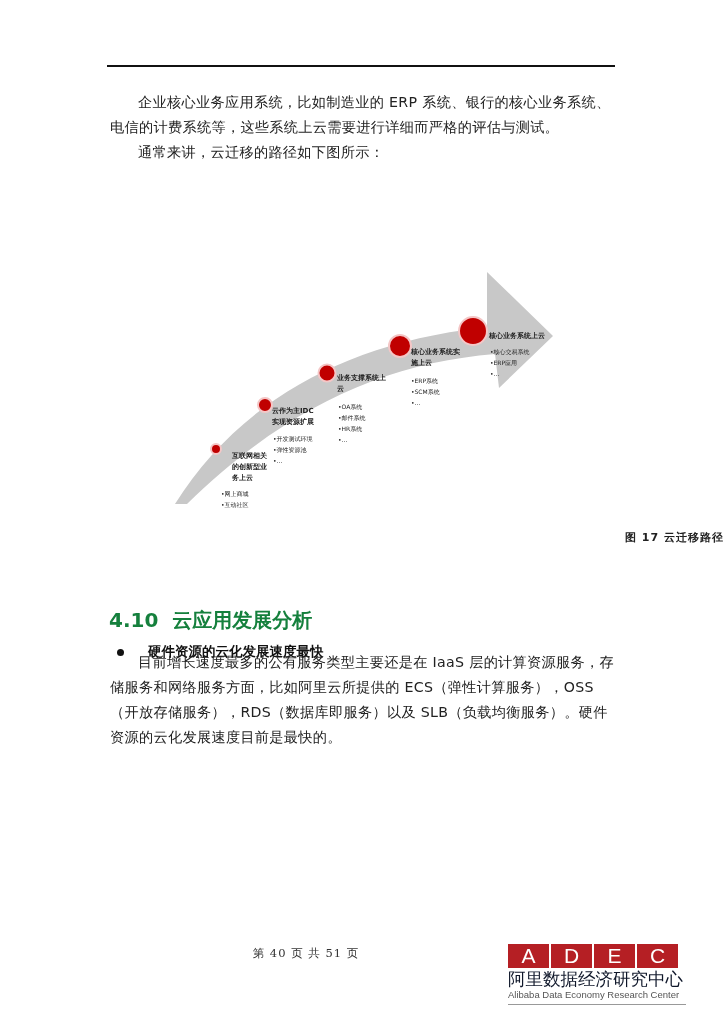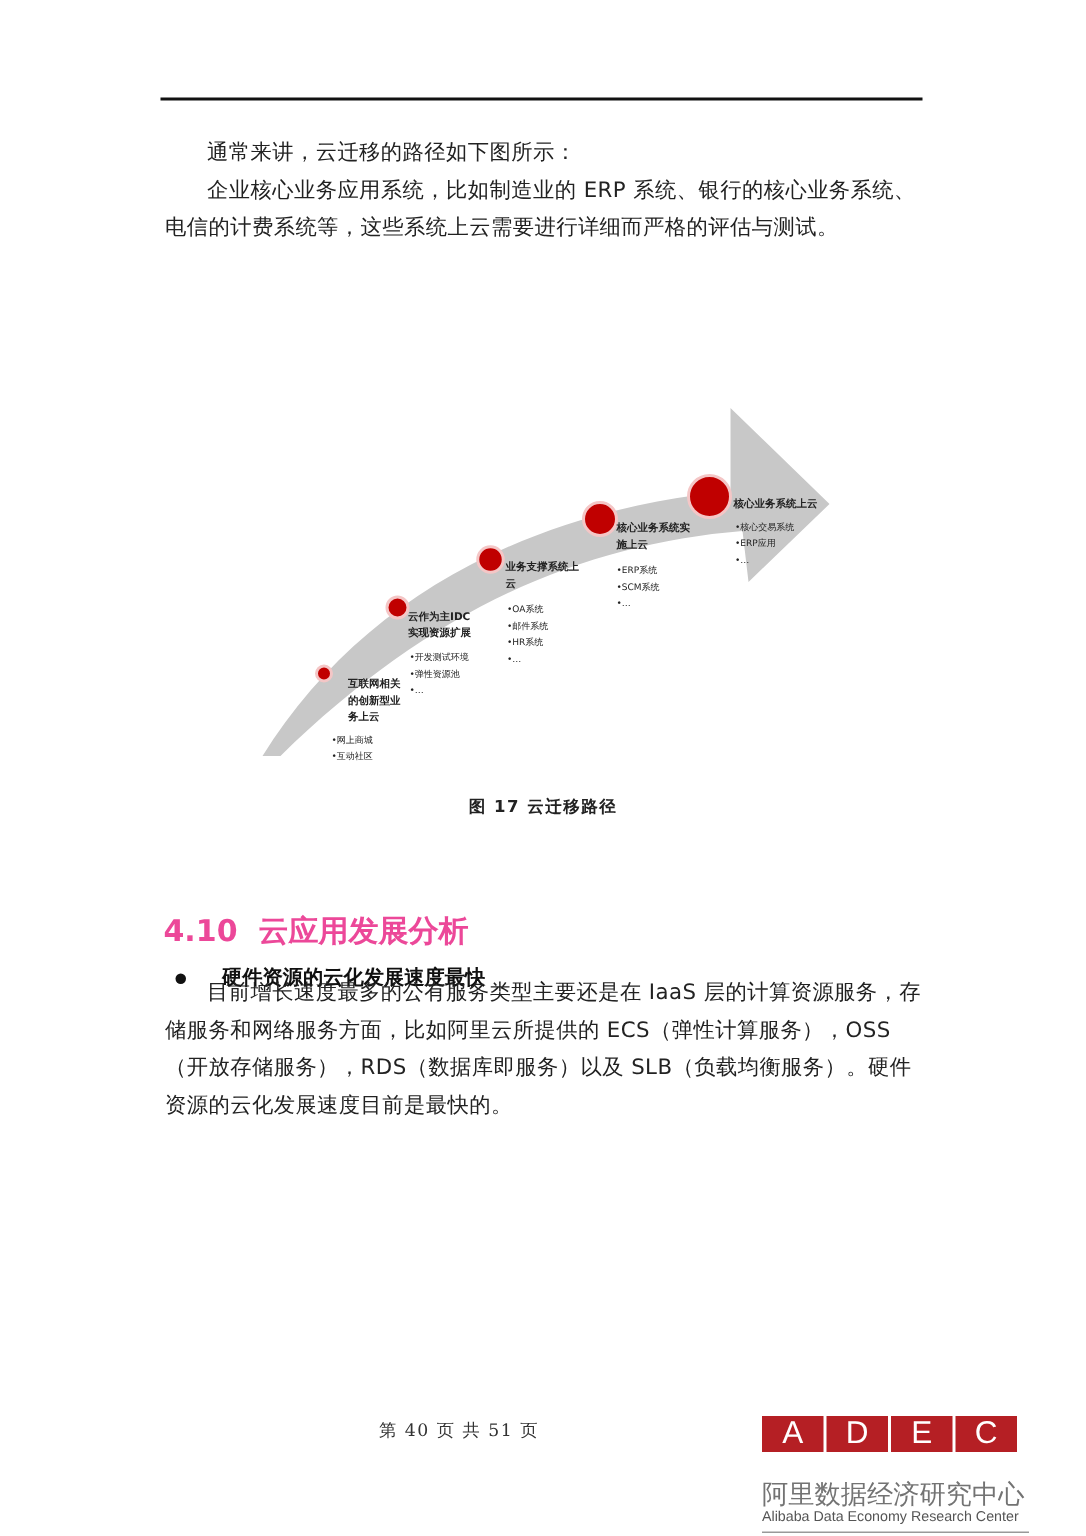--- a/index.html
+++ b/index.html
@@ -5,40 +5,40 @@
   html, body { margin:0; padding:0; background:#ffffff; }
   body { width:724px; height:1024px; position:relative; overflow:hidden;
          font-family:"DejaVu Sans", "Liberation Sans", sans-serif; color:#222; }
   .header-rule { position:absolute; left:107px; top:65px; width:508px; height:0; border-top:2px solid #111; }
   .para { position:absolute; left:110px; width:510px; font-size:14.2px; line-height:25px; color:#222; letter-spacing:0.3px; }
   .para p { margin:0; }
   .indent { text-indent:28px; }
   .figure { position:absolute; left:165px; top:268px; width:400px; height:250px; }
   .fig-label { position:absolute; font-size:7px; line-height:11px; color:#222; font-weight:bold; white-space:nowrap; }
   .fig-bullet { position:absolute; font-size:6px; line-height:11px; color:#222; white-space:nowrap; }
-  .caption { position:absolute; left:0; width:724px; top:530px; text-align:center; font-size:11px; color:#222; font-weight:bold; letter-spacing:1px; }
-  .section-title { position:absolute; left:109px; top:607px; font-size:20px; font-weight:bold; color:#ec4899; }
+  .caption { position:absolute; left:0; width:724px; top:530px; text-align:right; font-size:11px; color:#222; font-weight:bold; letter-spacing:1px; }
+  .section-title { position:absolute; left:109px; top:607px; font-size:20px; font-weight:bold; color:#15803d; }
   .bullet-heading { position:absolute; left:117px; top:643px; font-size:13.5px; font-weight:bold; color:#111; display:flex; align-items:center; }
   .bullet-dot { width:7px; height:7px; border-radius:50%; background:#111; margin-right:24px; }
   .page-num { position:absolute; left:0; width:612px; top:946px; text-align:center; font-family:"DejaVu Serif", "Liberation Serif", serif; font-size:11.5px; color:#333; letter-spacing:1px; }
   .logo { position:absolute; left:508px; top:944px; width:182px; }
   .logo-letters { display:flex; gap:2px; }
   .logo-letter { width:41px; height:24px; background:#b51f24; color:#fff; font-family:"Liberation Sans", sans-serif; font-size:21px; line-height:24px; text-align:center; }
-  .logo-cn { font-size:17.5px; color:#737373; letter-spacing:0px; margin-top:18px; line-height:20px; font-weight:300;font-family:Liberation Serif, serif; }
+  .logo-cn { font-size:17.5px; color:#0f172a; letter-spacing:0px; margin-top:1px; line-height:20px; font-weight:300; }
   .logo-en { font-family:Liberation Sans, sans-serif; font-size:9.5px; color:#555; line-height:11px; }
   .logo-rule { margin-top:4px; width:178px; border-top:1px solid #999; }
 </style>
 </head>
 <body>
 
 <div class="header-rule"></div>
 
 <div class="para" style="top:90px;">
+  <p class="indent">企业核心业务应用系统，比如制造业的 ERP 系统、银行的核心业务系统、电信的计费系统等，这些系统上云需要进行详细而严格的评估与测试。</p>
   <p class="indent">通常来讲，云迁移的路径如下图所示：</p>
-  <p class="indent">企业核心业务应用系统，比如制造业的 ERP 系统、银行的核心业务系统、电信的计费系统等，这些系统上云需要进行详细而严格的评估与测试。</p>
 </div>
 
 <div class="figure">
   <svg width="400" height="250" viewBox="0 0 400 250">
     <path d="M10 236 C 70 140, 170 80, 300 62 L 322 60 L 322 4 L 388 68 L 334 120 L 330 86 C 220 95, 120 140, 22 236 Z" fill="#c8c8c8"></path>
     <circle cx="51" cy="181" r="5" fill="#c00000" stroke="#f4c6c6" stroke-width="2"></circle>
     <circle cx="100" cy="137" r="7" fill="#c00000" stroke="#f4c6c6" stroke-width="2"></circle>
     <circle cx="162" cy="105" r="8.5" fill="#c00000" stroke="#f4c6c6" stroke-width="2"></circle>
     <circle cx="235" cy="78" r="11" fill="#c00000" stroke="#f4c6c6" stroke-width="2"></circle>
     <circle cx="308" cy="63" r="14" fill="#c00000" stroke="#f4c6c6" stroke-width="2"></circle>

